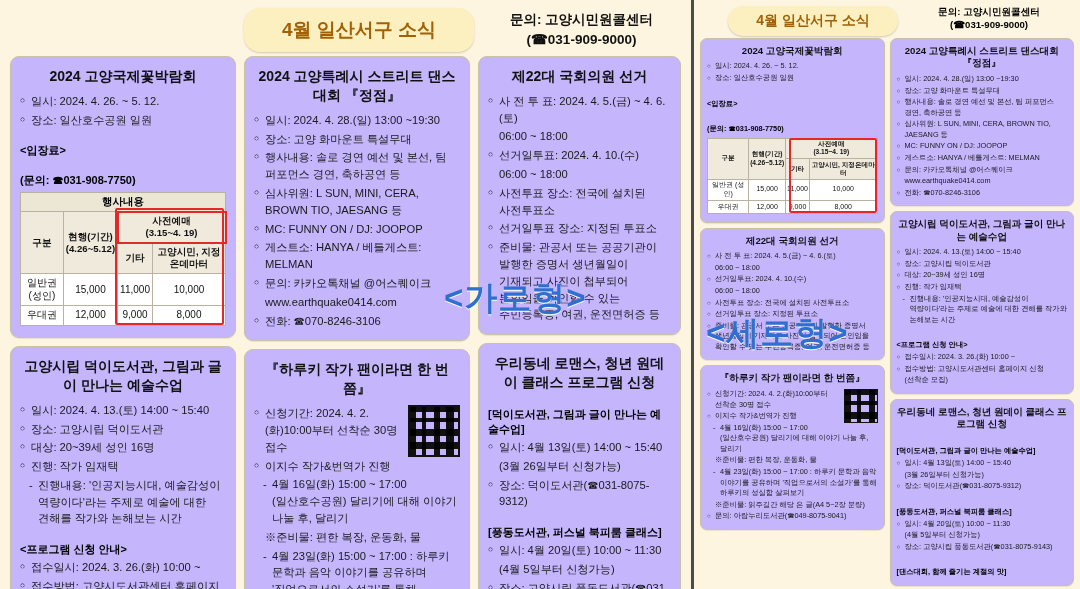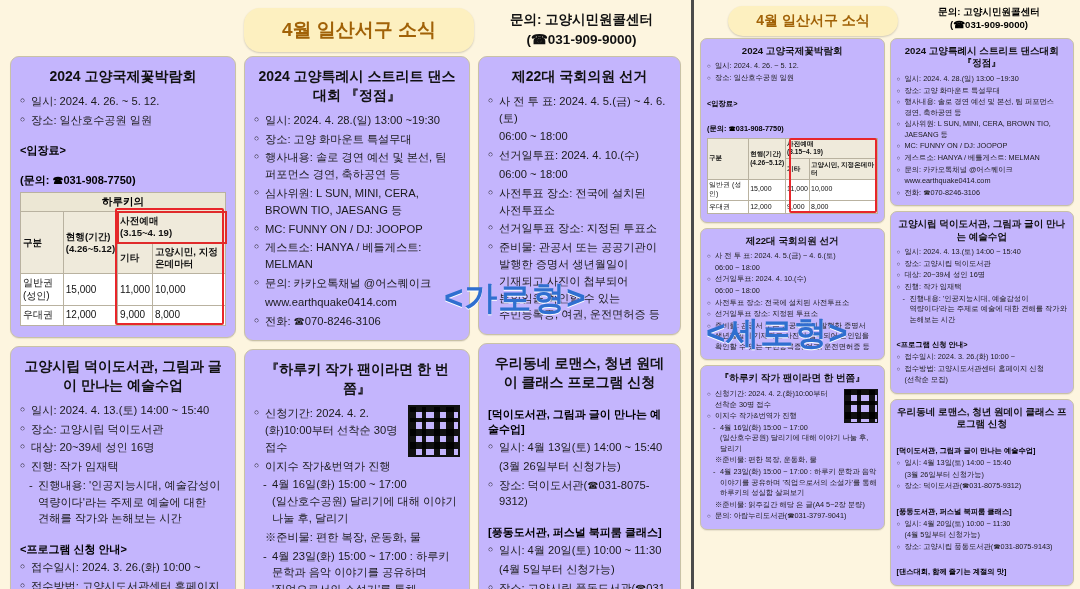--- a/index.html
+++ b/index.html
@@ -81,21 +81,21 @@
   ul.lines li.sub::before { content:"-"; position:absolute; left:9px; top:0; }
   ul.lines li.plain::before { content:""; }
   .note { font-size:11px; margin:15px 0 2px; font-weight:bold; }
   .center { text-align:left; }
 
   
   .fee-wrap { margin:4px 0 2px; }
   .fee-cap { font-size:10.5px; text-align:center; background:#ece7d4; border:1px solid #b9b2a0; border-bottom:none; padding:2px 0; font-weight:bold;}
   table.fee { width:100%; border-collapse:collapse; font-size:10px; background:#fff; }
   table.fee th, table.fee td {
-    border:1px solid #b9b2a0; text-align:left; padding:3px 2px; color:#111; line-height:1.25;
+    border:1px solid #b9b2a0; text-align:center; padding:3px 2px; color:#111; line-height:1.25;
   }
   table.fee th { background:#efeadb; font-weight:bold; font-size:9.6px; }
   .hl { outline:2px solid #e02b2b; outline-offset:-1px; }
   .redbox {
     position:absolute; border:2px solid #e8262a; border-radius:2px; pointer-events:none;
   }
 
   .qr {
     width:52px; height:52px; float:right; margin:0 0 2px 6px;
     background:
@@ -155,21 +155,21 @@
 
         <div class="card">
           <h3>2024 고양국제꽃박람회</h3>
           <ul class="lines">
             <li class="b">일시: 2024. 4. 26. ~ 5. 12.</li>
             <li class="b">장소: 일산호수공원 일원</li>
           </ul>
           <div class="note">&lt;입장료&gt;</div>
           <div class="note center">(문의: ☎031-908-7750)</div>
           <div class="fee-wrap pos">
-            <div class="fee-cap">하루키의</div>
+            <div class="fee-cap">행사내용</div>
             <table class="fee">
               <tbody>
                   <tr>
                 <th rowspan="2">구분</th>
                 <th rowspan="2">
                   <span>현행(기간)</span><br>
                   <span>(4.26~5.12)</span>
                 </th>
                 <th colspan="2" class="hl">
                   <span>사전예매</span><br>
@@ -369,21 +369,21 @@
         <div class="card v">
           <h3>『하루키 작가 팬이라면 한 번쯤』</h3>
           <div class="qr"></div>
           <ul class="lines">
             <li class="b">신청기간: 2024. 4. 2.(화)10:00부터 선착순 30명 접수</li>
             <li class="b">이지수 작가&amp;번역가 진행</li>
             <li class="sub">4월 16일(화) 15:00 ~ 17:00 (일산호수공원) 달리기에 대해 이야기 나눌 후, 달리기</li>
             <li class="plain">※준비물: 편한 복장, 운동화, 물</li>
             <li class="sub">4월 23일(화) 15:00 ~ 17:00 : 하루키 문학과 음악 이야기를 공유하며 '직업으로서의 소설가'를 통해 하루키의 성실함 살펴보기</li>
             <li class="plain">※준비물: 읽주길간 해당 은 글(A4 5~2장 분량)</li>
-            <li class="b">문의: 아람누리도서관(☎031-3797-9041)</li>
+            <li class="b">문의: 아람누리도서관(☎049-8075-9041)</li>
           </ul>
         </div>
 
       </div>
 
       <div class="v-col">
 
         <div class="card v">
           <h3>2024 고양특례시 스트리트 댄스대회 『정점』</h3>
           <ul class="lines">

